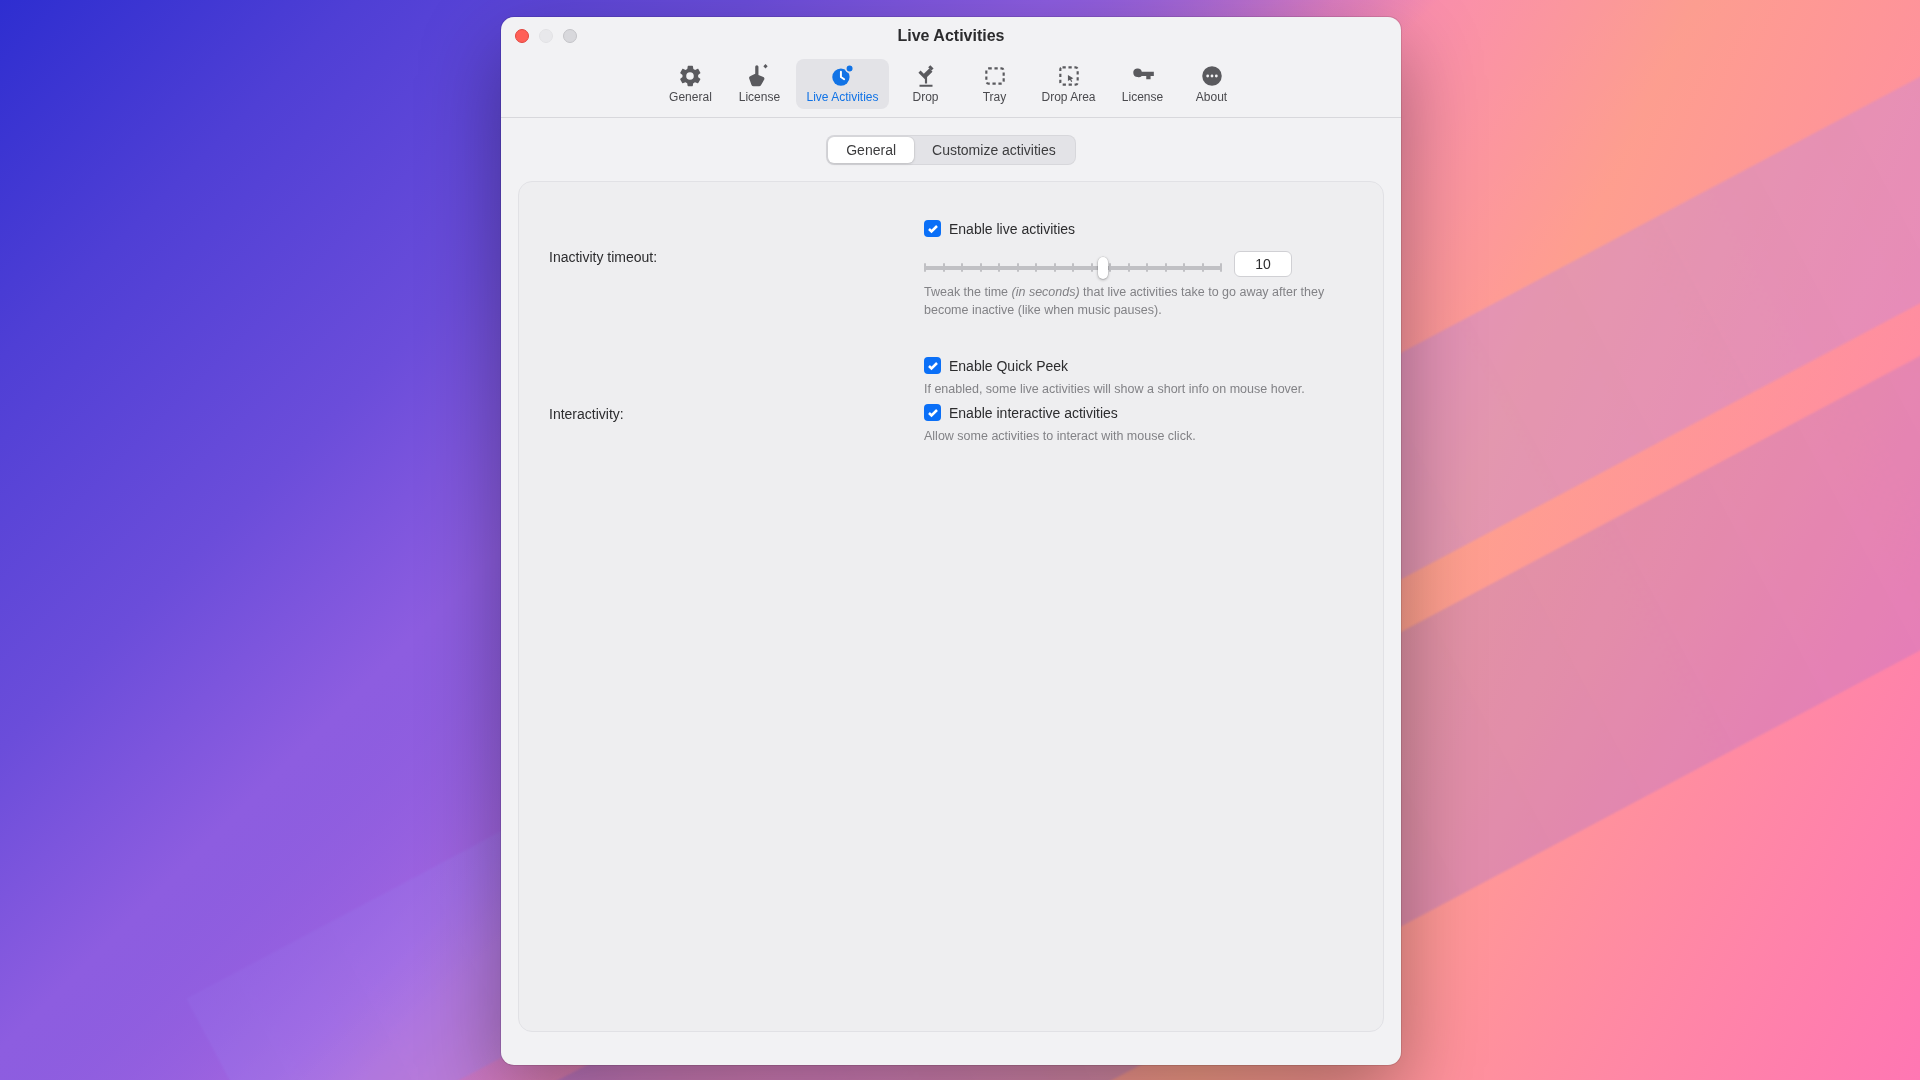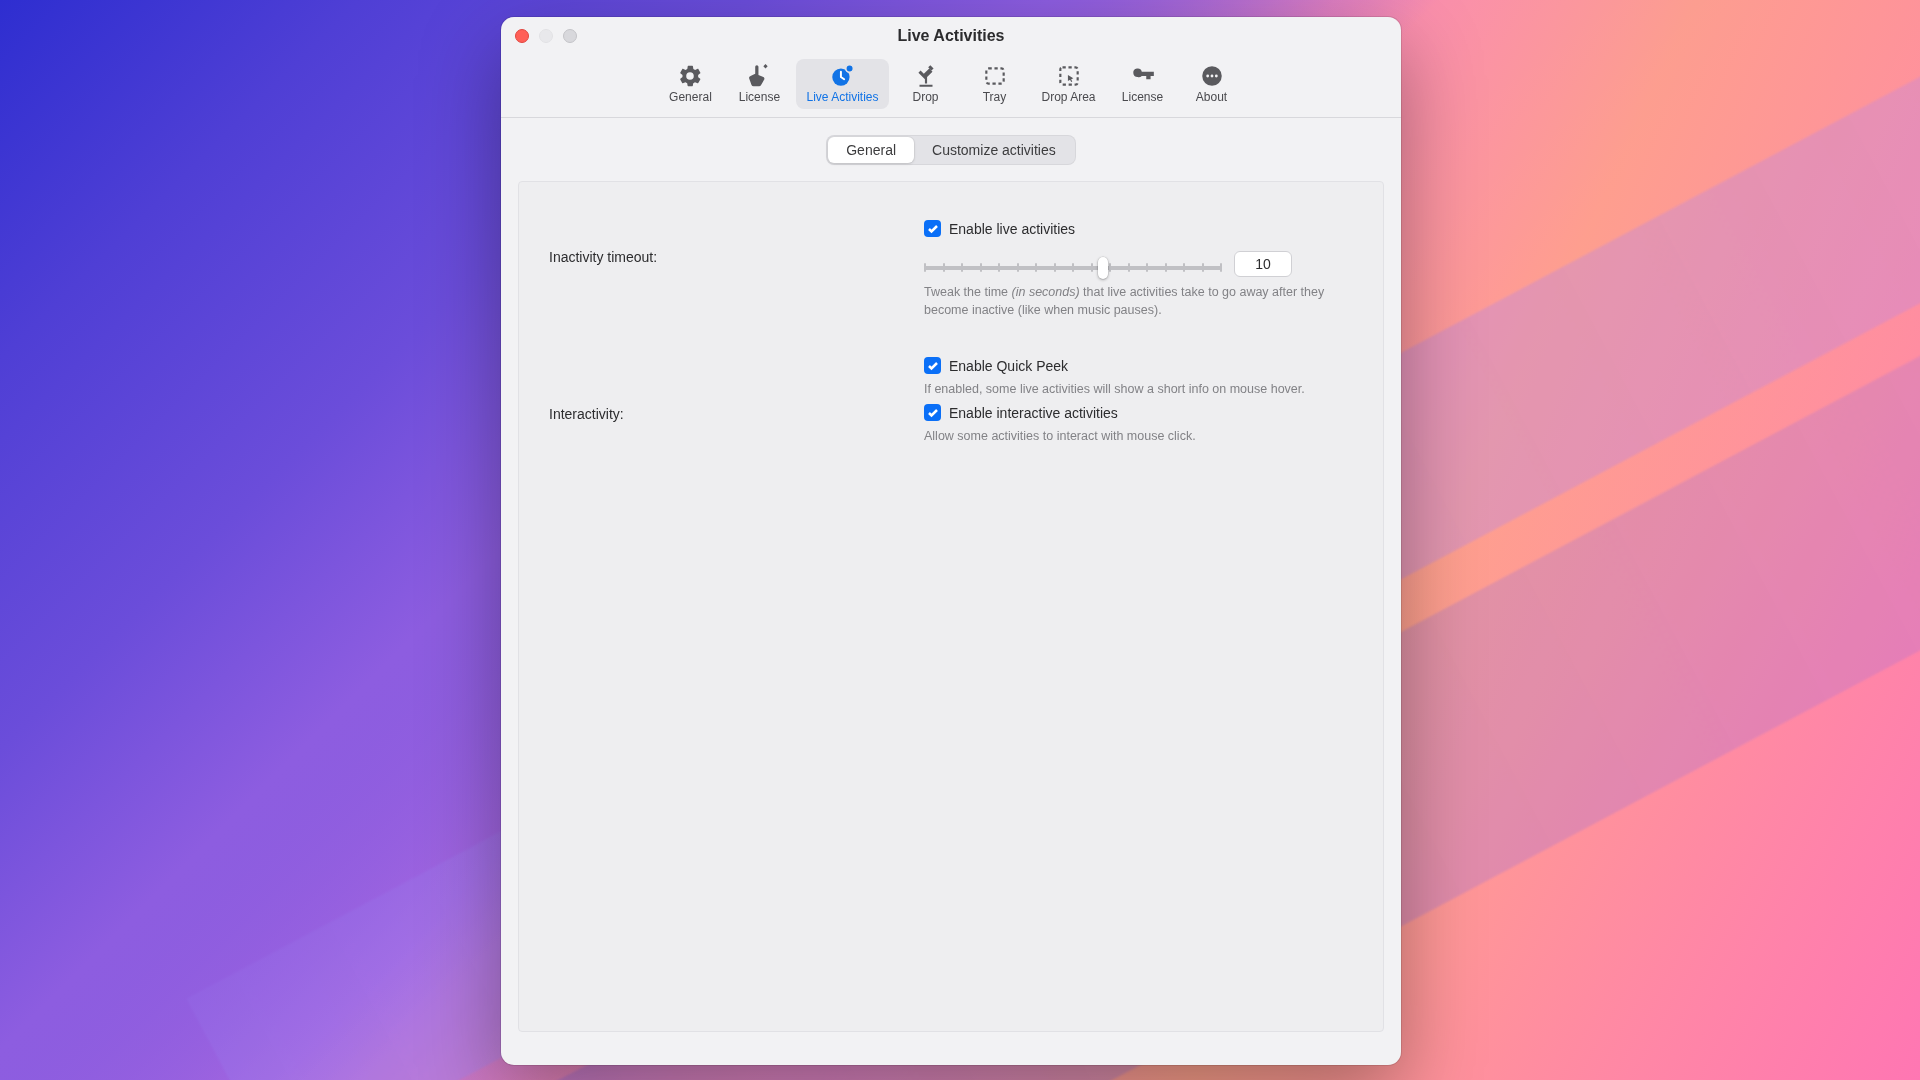--- a/index.html
+++ b/index.html
@@ -25,21 +25,21 @@
 .tb-item.active{background:#e3e3e7}
 .tb-item .ico{width:26px;height:22px;display:flex;align-items:center;justify-content:center;color:#5a5a5e}
 .tb-item.active .ico{color:#1173e6}
 .tb-item .lbl{font-size:12px;color:#4a4a4e}
 .tb-item.active .lbl{color:#1173e6;font-weight:500}
 
 .seg{display:flex;margin:17px auto 0;background:#e3e3e7;border-radius:8px;padding:2px;width:fit-content;box-shadow:inset 0 0 0 1px rgba(0,0,0,.05)}
 .seg button{border:0;background:transparent;padding:5px 18px;font-size:14px;border-radius:6px;color:#3c3c3e;cursor:default}
 .seg button.on{background:#fff;box-shadow:0 1px 3px rgba(0,0,0,.12),0 0 0 1px rgba(0,0,0,.04)}
 
-.panel{margin:16px 17px 33px;flex:1;background:#eeeef0;border-radius:4px;border:1px solid #e1e1e5;padding:38px 30px 30px}
+.panel{margin:16px 17px 33px;flex:1;background:#eeeef0;border-radius:14px;border:1px solid #e1e1e5;padding:38px 30px 30px}
 
 .row{display:flex;align-items:flex-start;margin-bottom:6px}
 .row .label{width:375px;text-align:left;padding-right:10px;font-size:14px;color:#2c2c2e;padding-top:2px}
 .row .ctrl{flex:1}
 
 .chk{display:flex;align-items:center;gap:8px;font-size:14px;color:#2c2c2e}
 .cb{width:17px;height:17px;border-radius:4px;background:#0a6ff7;display:flex;align-items:center;justify-content:center;flex-shrink:0}
 .cb svg{width:12px;height:12px;stroke:#fff;stroke-width:2.5;fill:none}
 
 .slider-row{display:flex;align-items:flex-end;gap:12px;margin-top:4px}

